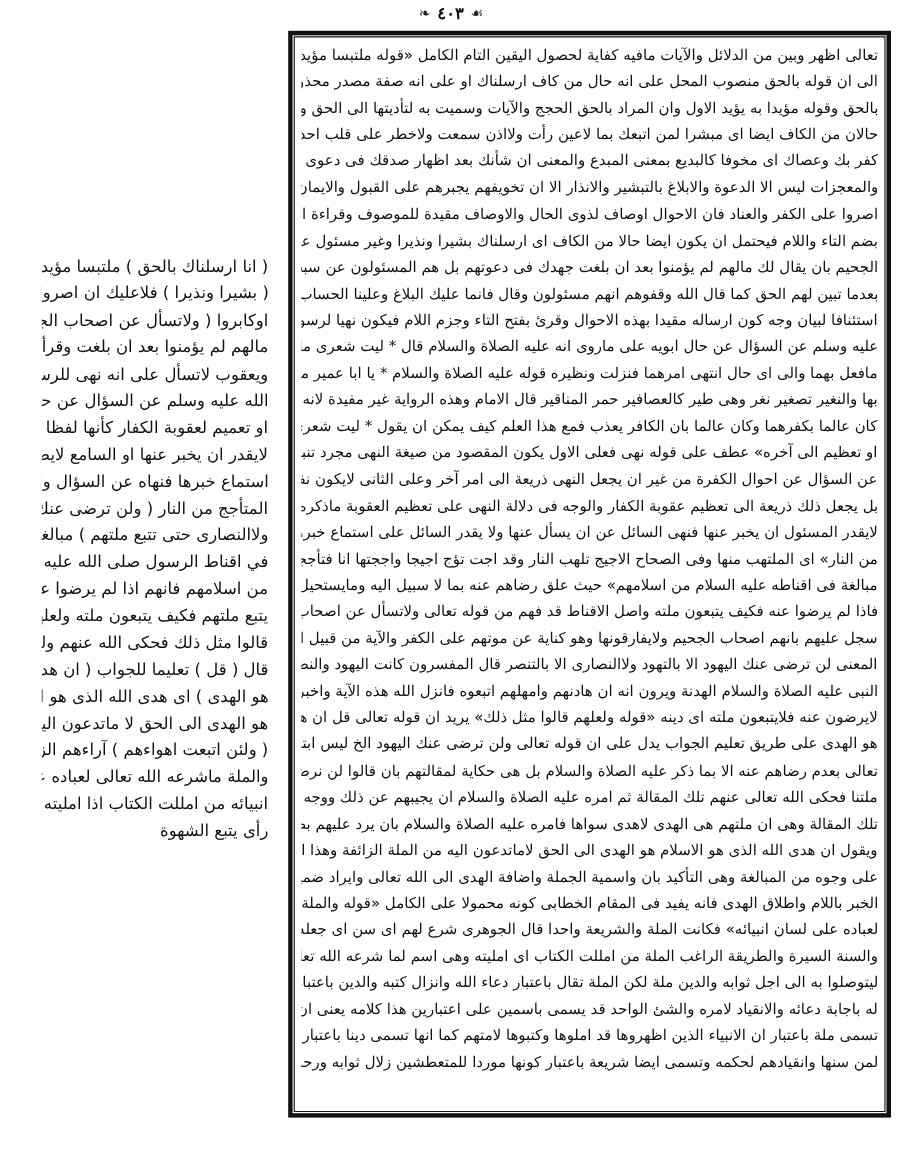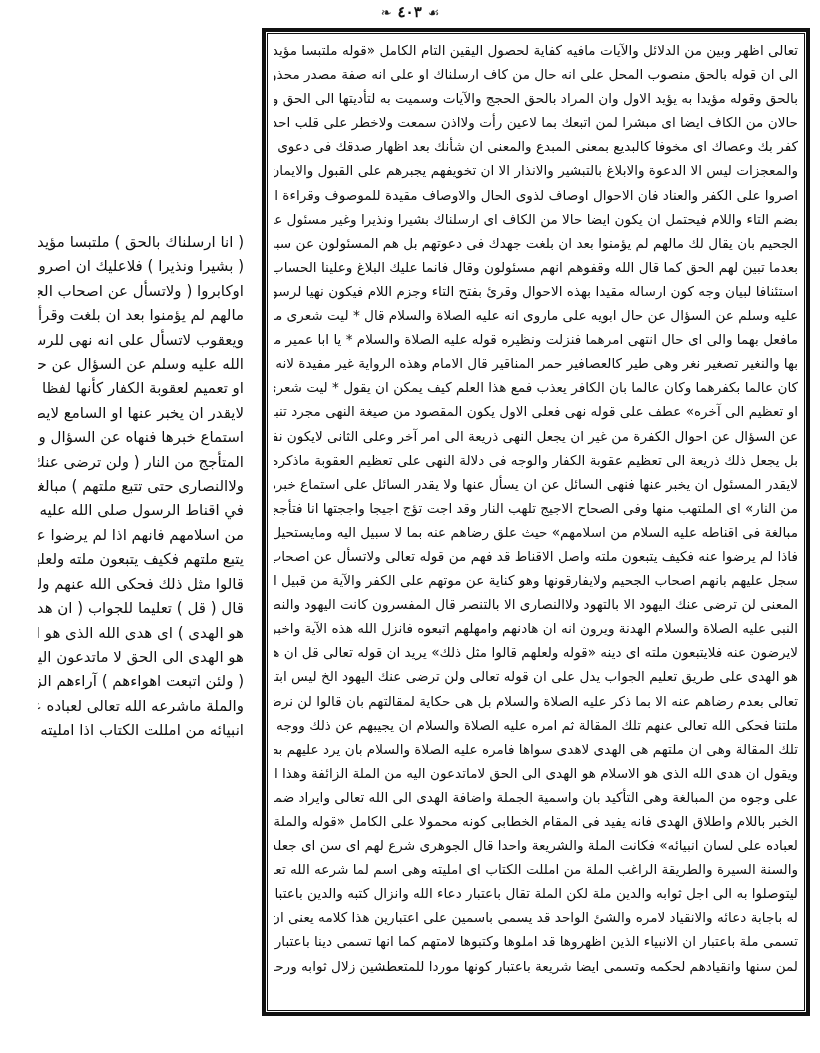--- a/index.html
+++ b/index.html
@@ -98,13 +98,14 @@
     <span class="margin-line">في اقناط الرسول صلى الله عليه وسلم</span>
     <span class="margin-line">من اسلامهم فانهم اذا لم يرضوا عنه حتى</span>
     <span class="margin-line">يتبع ملتهم فكيف يتبعون ملته ولعلهم</span>
     <span class="margin-line">قالوا مثل ذلك فحكى الله عنهم ولذلك</span>
     <span class="margin-line">قال ( قل ) تعليما للجواب ( ان هدى الله</span>
     <span class="margin-line">هو الهدى ) اى هدى الله الذى هو الاسلام</span>
     <span class="margin-line">هو الهدى الى الحق لا ماتدعون اليه</span>
     <span class="margin-line">( ولئن اتبعت اهواءهم ) آراءهم الزائفة</span>
     <span class="margin-line">والملة ماشرعه الله تعالى لعباده على لسان</span>
     <span class="margin-line">انبيائه من امللت الكتاب اذا امليته والهوى</span>
+    <span class="margin-line">رأى يتبع الشهوة</span>
   </div>
 
 </body></html>

